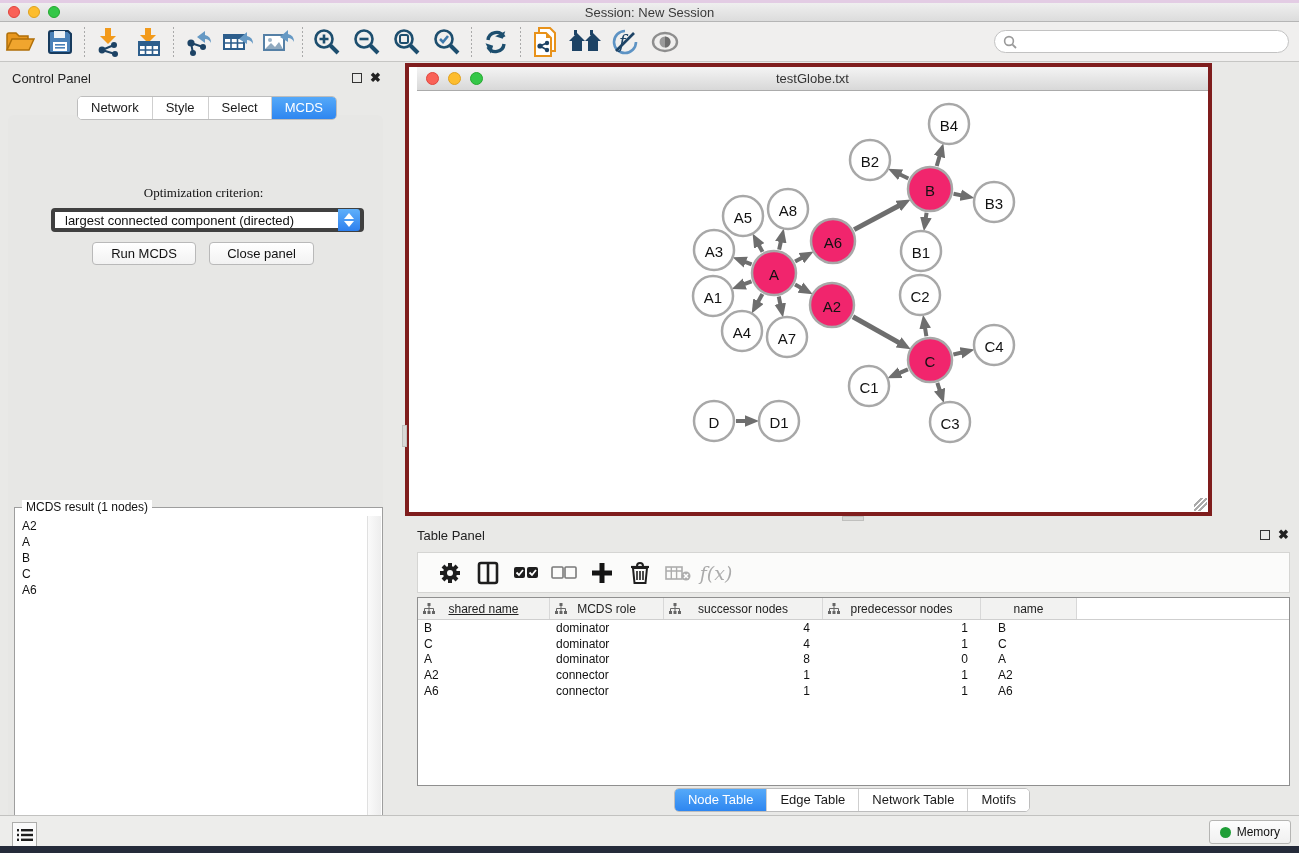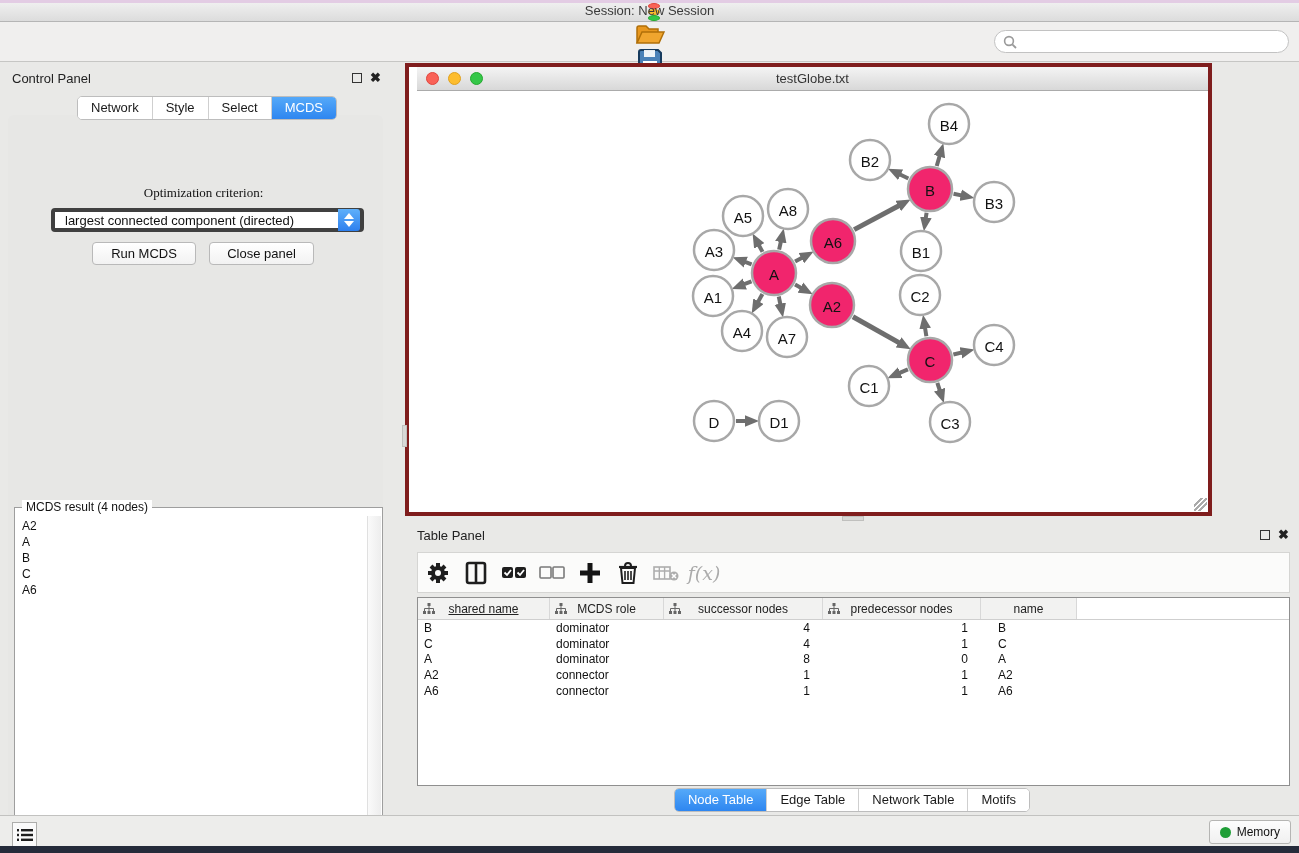--- a/index.html
+++ b/index.html
@@ -1,18 +1,18 @@
 <!DOCTYPE html>
 <html><head>
 <meta charset="utf-8">
 <style>
   * { margin:0; padding:0; box-sizing:border-box; }
   html,body { width:1299px; height:853px; overflow:hidden; }
   body { font-family:"Liberation Sans", sans-serif; background:#E9E9E7; position:relative; }
-  .abs { position:absolute;flex-direction:column; }
+  .abs { position:absolute; }
 
   
   #desktop-top { left:0; top:0; width:1299px; height:3px; background:#E3CCE4; }
   #desktop-bottom { left:0; top:846px; width:1299px; height:7px; background:#252B3A; }
 
   
   #titlebar { left:0; top:3px; width:1299px; height:19px;
     background:linear-gradient(#EFEFEF,#DCDCDC); border-bottom:1px solid #B5B5B5;
     display:flex; align-items:center; }
   .tl { width:12px; height:12px; border-radius:50%; margin-left:8px; }
@@ -91,21 +91,21 @@
       linear-gradient(135deg, transparent 65%, #AAA 65% 75%, transparent 75%),
       linear-gradient(135deg, transparent 25%, #AAA 25% 35%, transparent 35%);
   }
   .split-handle-v { left:402px; top:425px; width:5px; height:22px; background:#D8D8D6; border:1px solid #C0C0BE; }
   .split-handle-h { left:842px; top:516px; width:22px; height:5px; background:#D8D8D6; border:1px solid #C0C0BE; }
 
   
   #table-panel { left:405px; top:520px; width:894px; height:295px; }
   #tp-toolbar { position:absolute; left:12px; top:32px; width:873px; height:41px;
     background:#FBFBFA; border:1px solid #D5D5D3; display:flex; align-items:center;
-    padding-left:4px; gap:6px; }
+    padding-left:16px; gap:6px; }
   .tpi { width:32px; height:32px; display:flex; align-items:center; justify-content:center; }
   #fx-label { font-family:"DejaVu Serif",serif; font-style:italic; font-size:19px; color:#ABABAB; }
   #data-table { position:absolute; left:12px; top:77px; width:873px; height:189px;
     background:#FFF; border:1px solid #8F8F8F; overflow:hidden; }
   #tbl-header { display:flex; height:22px; border-bottom:1px solid #CFCFCF; }
   .th { background:#F2F2F1; border-right:1px solid #D8D8D8; display:flex;
     align-items:center; justify-content:center; position:relative;
     font-size:12px; color:#222; }
   .th .tree-ic { position:absolute; left:5px; top:5px; }
   .tbl-row { display:flex; height:15.8px; align-items:center; }
@@ -291,21 +291,21 @@
   </div>
   <div id="cp-inner">
     <div id="opt-label">Optimization criterion:</div>
     <div id="mcds-dropdown">
       <span class="dd-text">largest connected component (directed)</span>
       <span class="dd-stepper"></span>
     </div>
     <div class="cp-btn" id="run-btn">Run MCDS</div>
     <div class="cp-btn" id="close-panel-btn">Close panel</div>
     <div id="result-box">
-      <span id="result-title">MCDS result (4 nodes)</span>
+      <span id="result-title">MCDS result (1 nodes)</span>
       <div id="result-list">
           <div>A2</div>
           <div>A</div>
           <div>B</div>
           <div>C</div>
           <div>A6</div>
         </div>
       <div id="result-scroll"></div>
     </div>
   </div>

